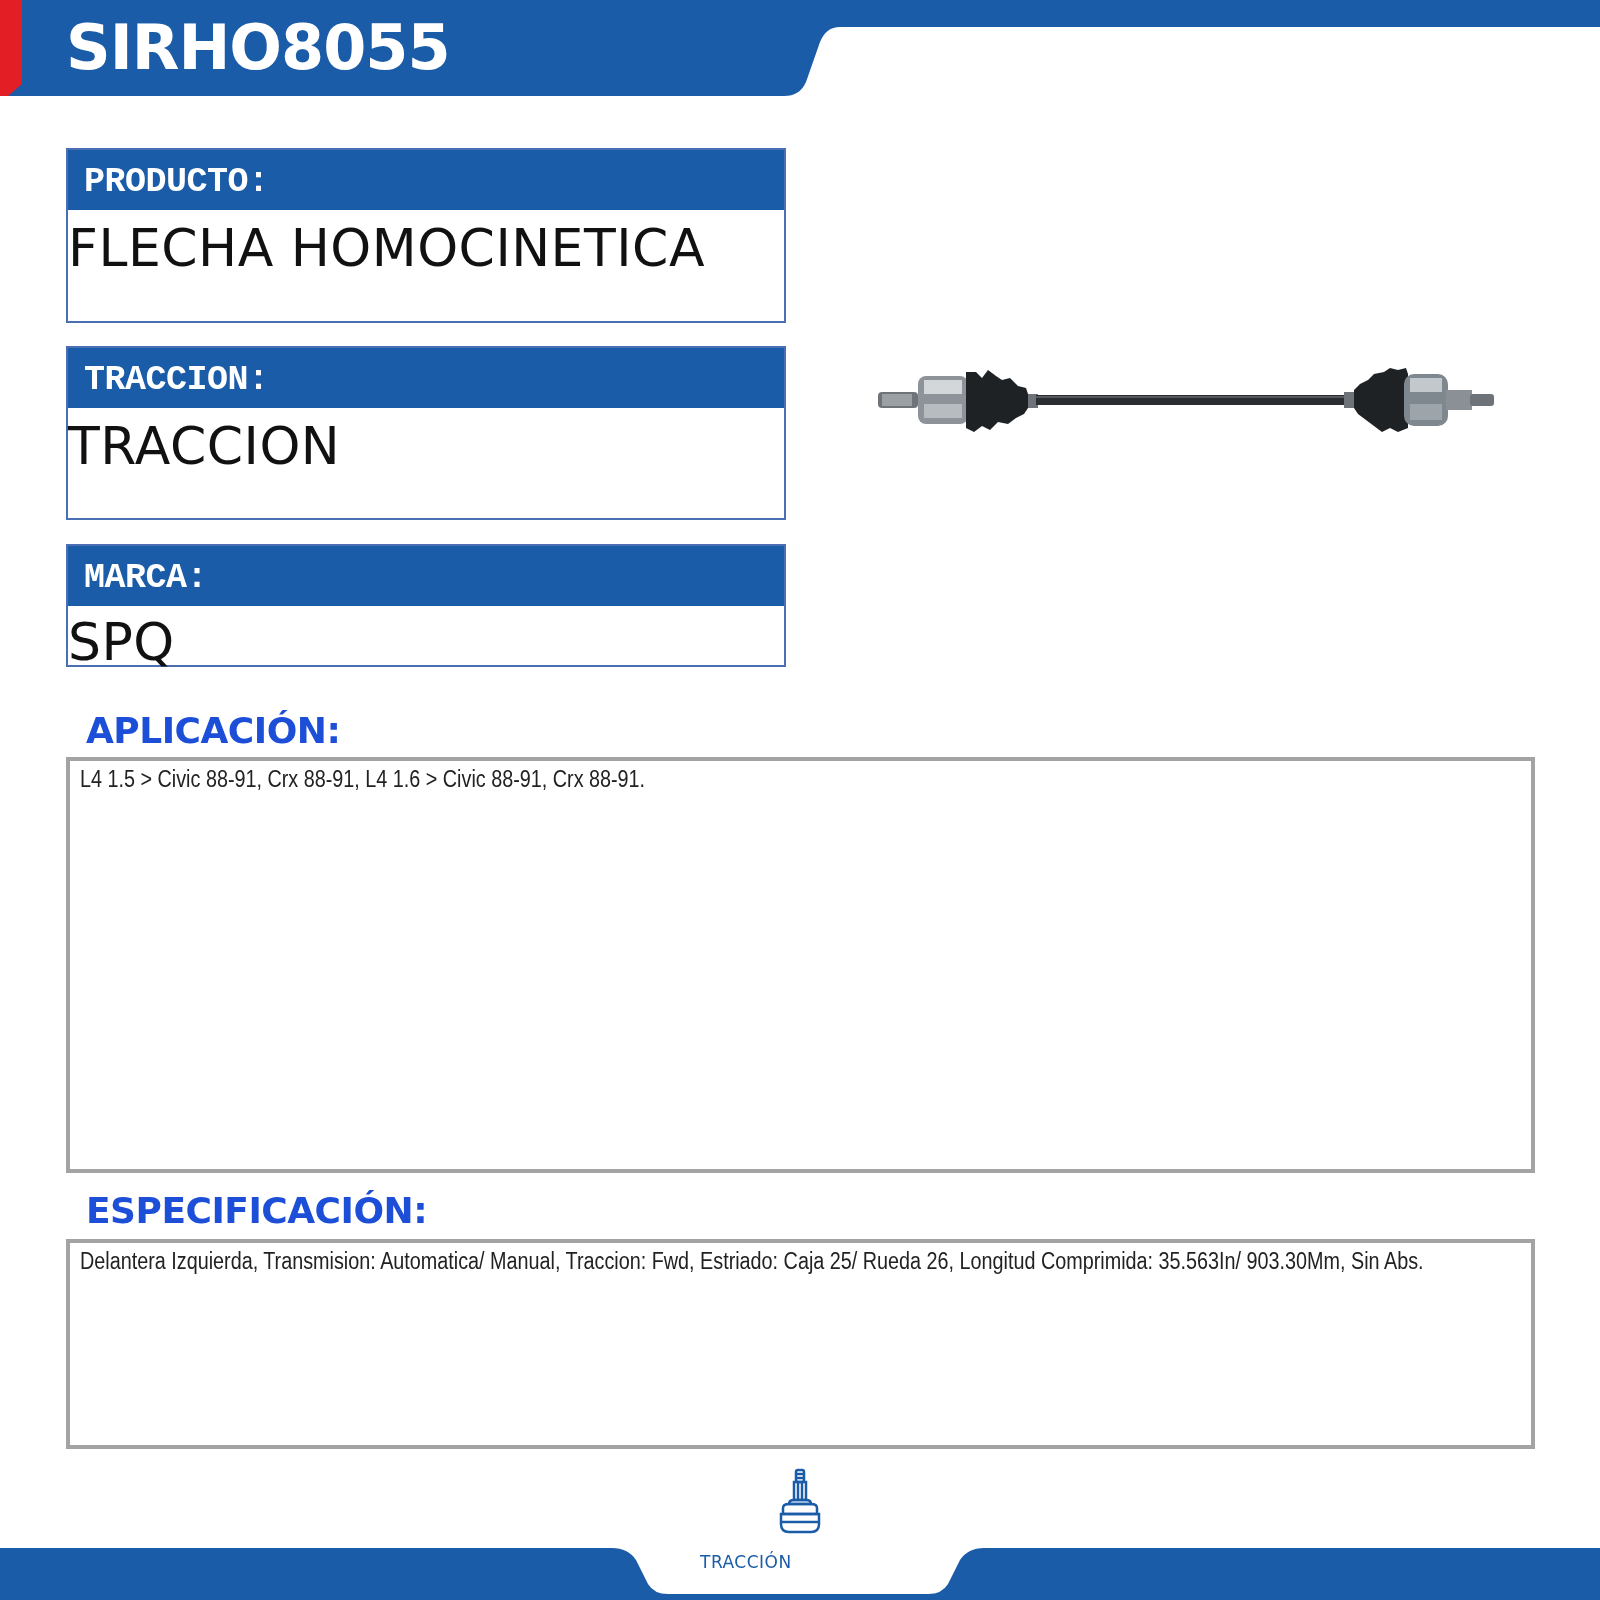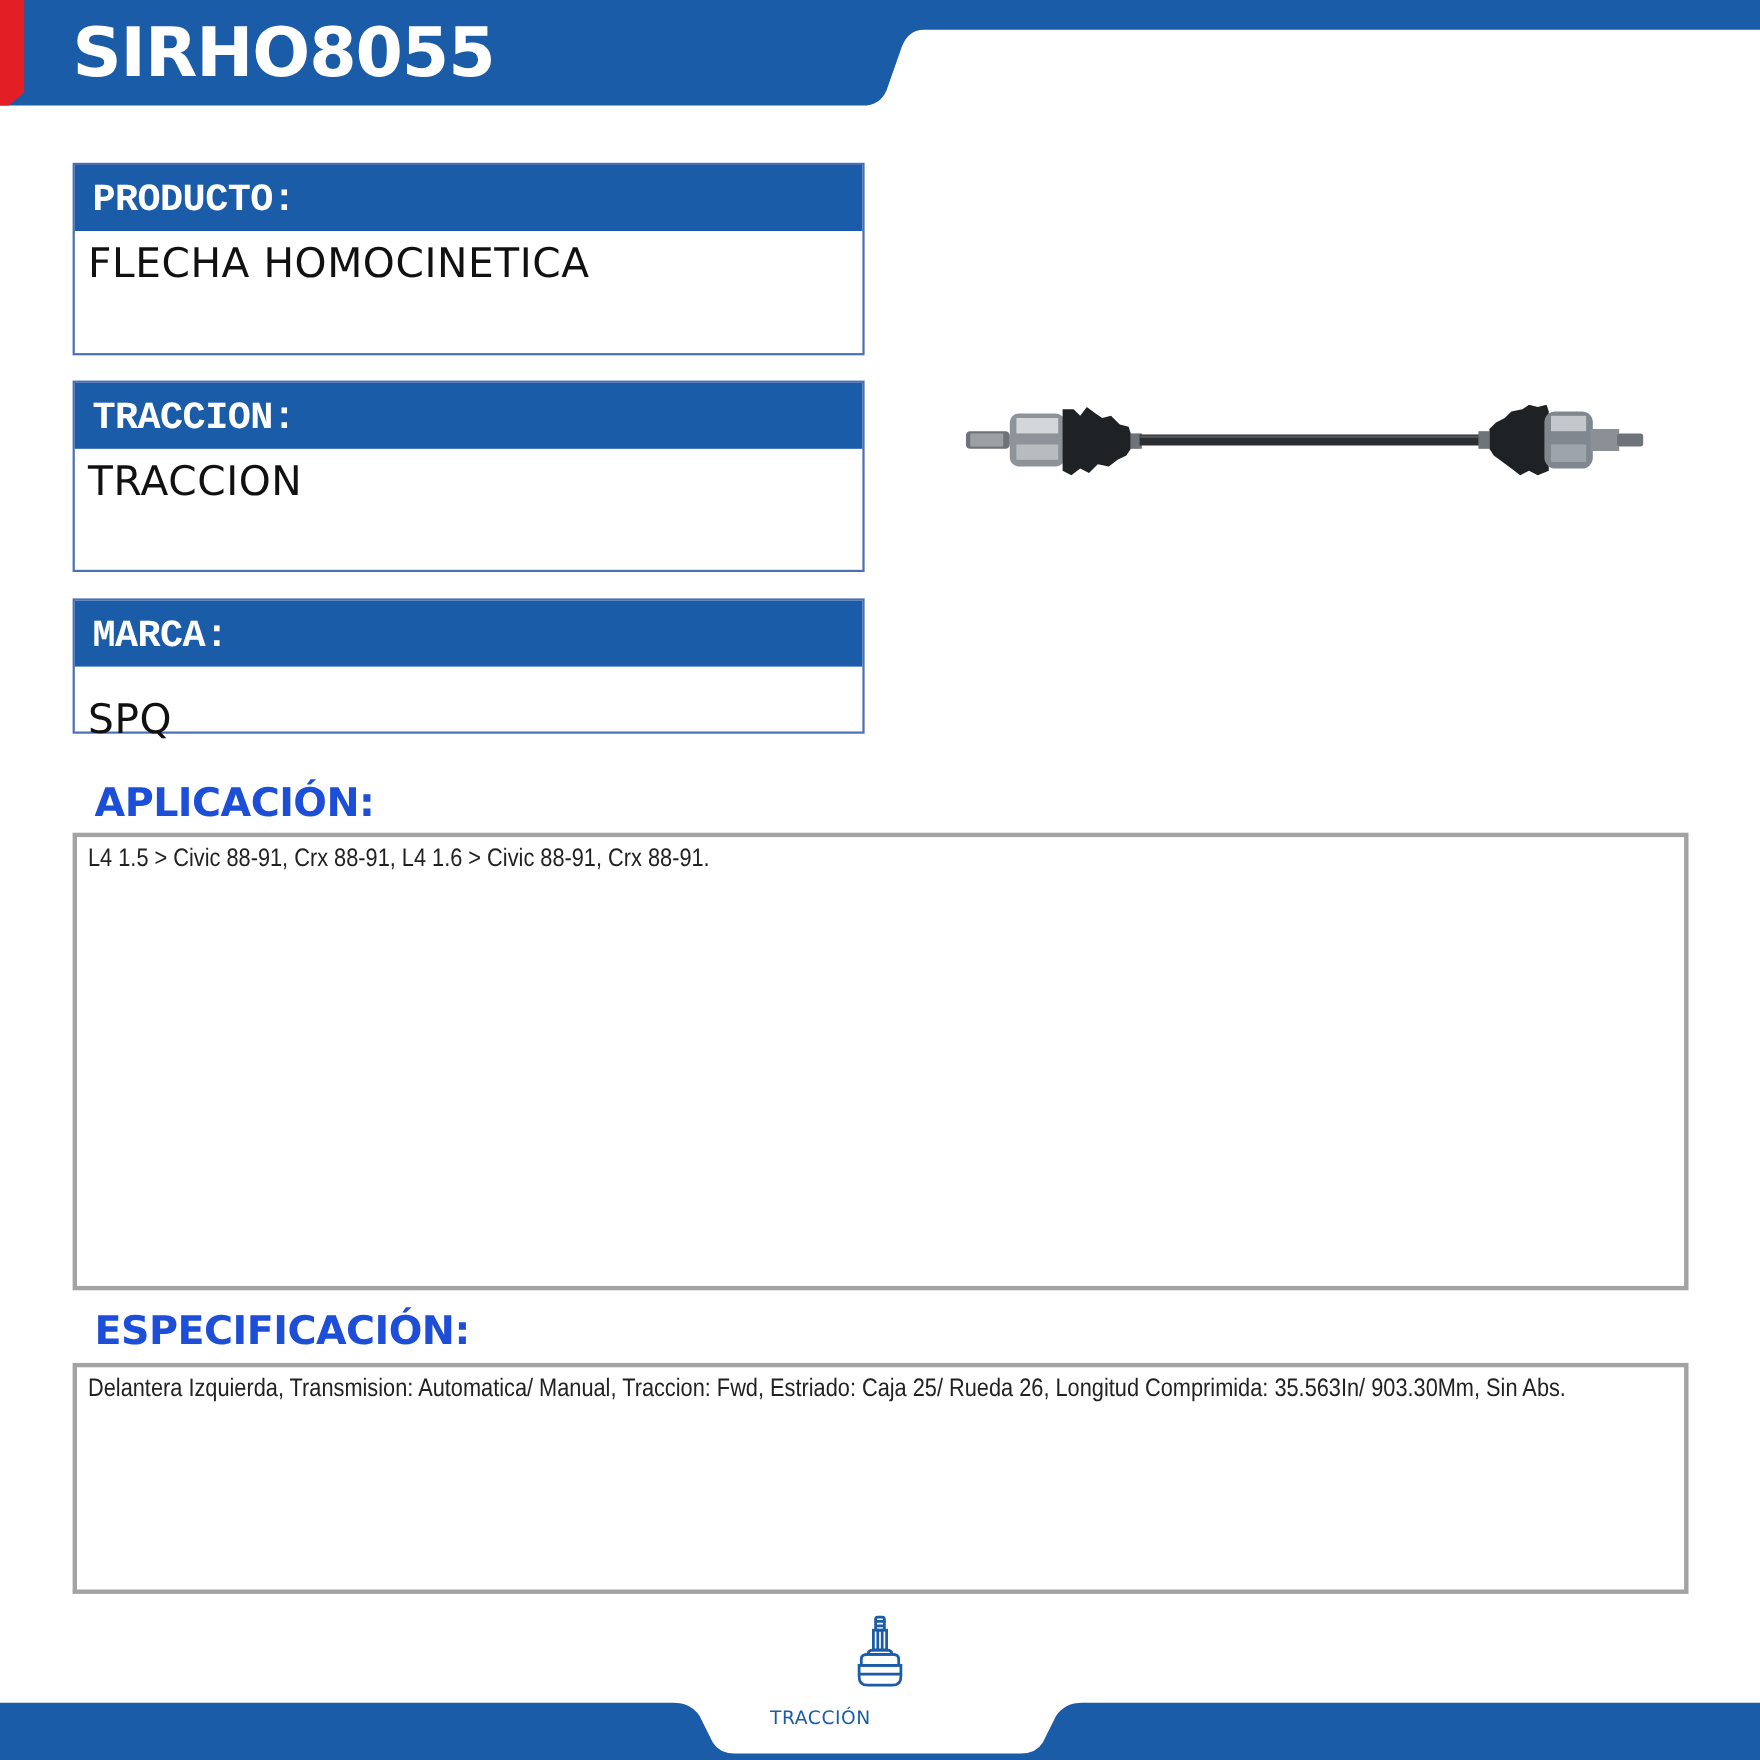--- a/index.html
+++ b/index.html
@@ -19,22 +19,22 @@
       position: absolute; left: 66px; width: 720px;
       border: 2px solid #4a6fb5; box-sizing: border-box; background: #fff;
     }
     .info-box .hdr {
       background: #1b5ca8; height: 60px; box-sizing: border-box;
       padding-left: 16px; line-height: 64px;
       font-family: Liberation Mono, monospace; font-weight: bold;
       font-size: 35px; color: #ffffff; letter-spacing: -0.5px;
     }
     .info-box .val {
-      padding-left: 12px; padding-top: 8px;
-      font-family: "DejaVu Sans", sans-serif; font-size: 37px; color: #111;
+      padding-left: 0; padding-top: 8px;
+      font-family: "DejaVu Sans", sans-serif; font-size: 52px; color: #111;
       letter-spacing: 0.5px;
     }
     .product-image { position: absolute; left: 878px; top: 368px; width: 616px; height: 70px; }
     .section-title {
       position: absolute; left: 86px;
       font-family: "DejaVu Sans", sans-serif; font-weight: bold;
       font-size: 36px; color: #1d4ed8; letter-spacing: -0.5px;
     }
     .text-box {
       position: absolute; left: 66px; width: 1469px;
@@ -69,21 +69,21 @@
   <div class="val">FLECHA HOMOCINETICA</div>
 </div>
 
 <div class="info-box" style="top:346px;height:174px;">
   <div class="hdr">TRACCION:</div>
   <div class="val">TRACCION</div>
 </div>
 
 <div class="info-box" style="top:544px;height:123px;">
   <div class="hdr">MARCA:</div>
-  <div class="val" style="padding-top:6px;margin-top:20px;">SPQ</div>
+  <div class="val" style="padding-top:6px;">SPQ</div>
 </div>
 
 <div class="product-image">
   <svg width="616" height="70" viewBox="0 0 616 70">
 
     <rect x="0" y="24" width="40" height="16" rx="4" fill="#6d7378"></rect>
     <rect x="4" y="26" width="30" height="12" fill="#9aa0a4"></rect>
 
     <rect x="40" y="8" width="50" height="48" rx="8" fill="#8d9398"></rect>
     <rect x="46" y="12" width="38" height="14" fill="#d4d7da"></rect>

